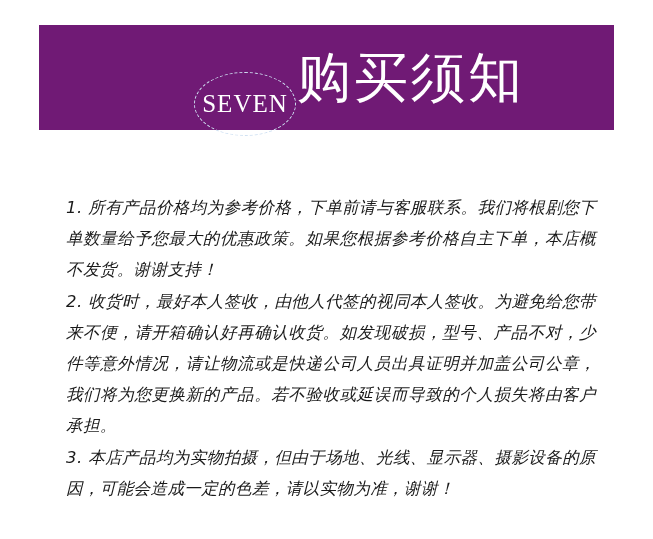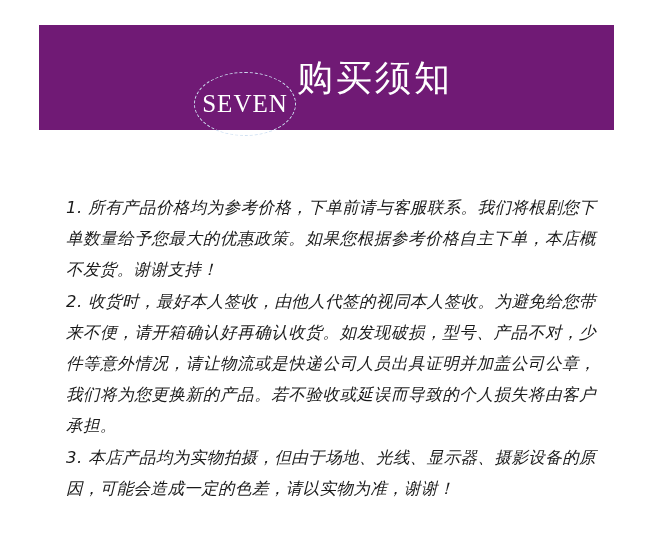--- a/index.html
+++ b/index.html
@@ -46,21 +46,21 @@
   .seal-text {
     color: #ffffff;
     font-family: "Liberation Serif", "DejaVu Serif", serif;
     font-size: 25px;
     letter-spacing: 1px;
     font-weight: 400;
   }
   .banner-title {
     margin-left: 148px;
     color: #ffffff;
-    font-size: 36px;
+    font-size: 54px;
     letter-spacing: 3px;
     font-family: "DejaVu Sans", "Liberation Sans", sans-serif;
     font-weight: 500;
     line-height: 1;
   }
   .content {
     position: absolute;
     left: 66px;
     top: 192px;
     width: 530px;

